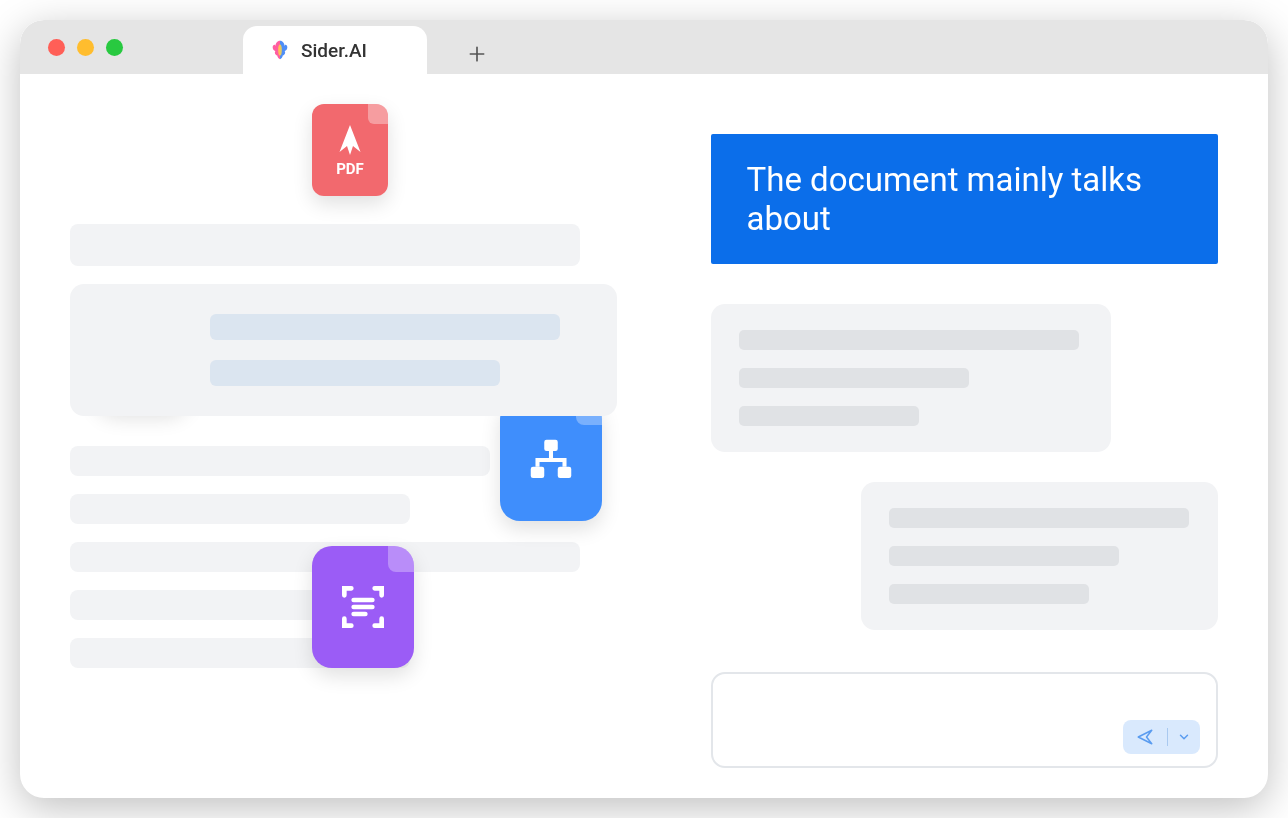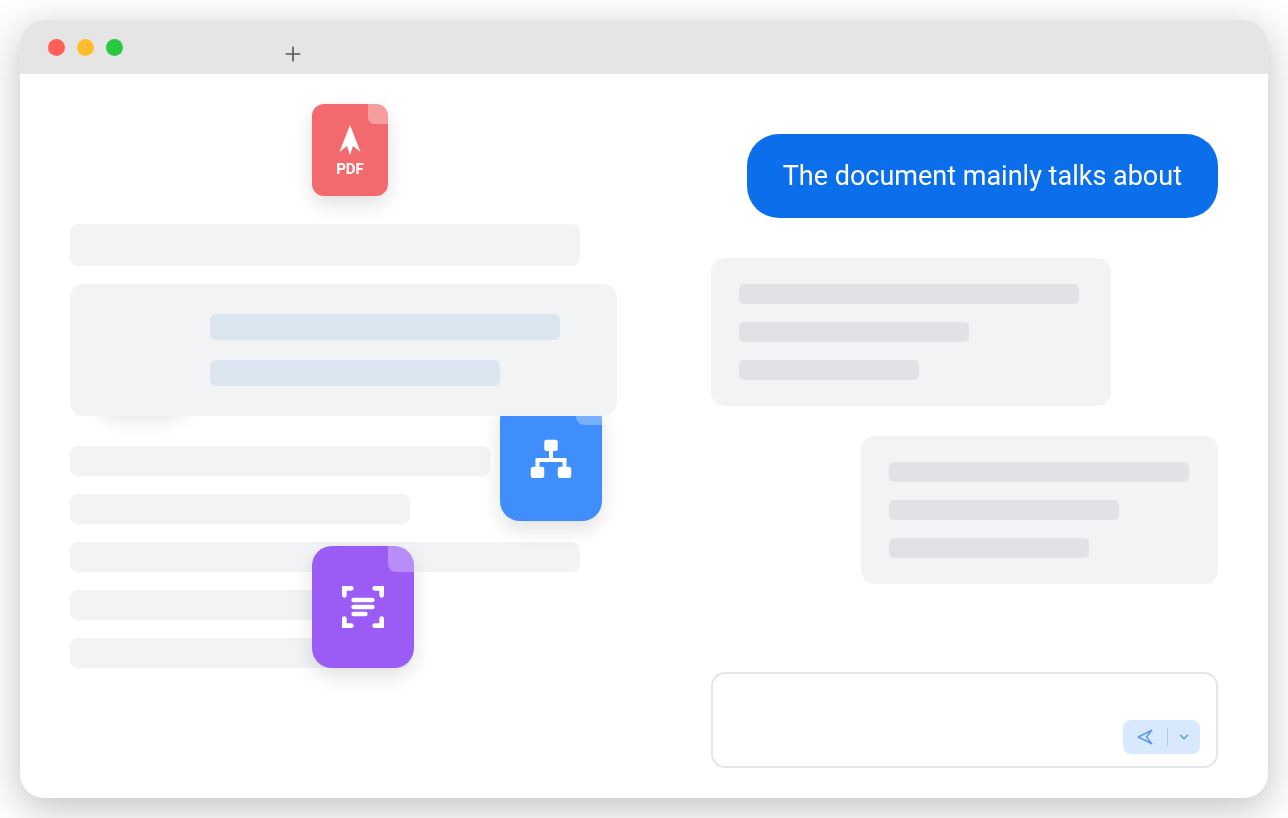--- a/index.html
+++ b/index.html
@@ -139,24 +139,24 @@
     }
     .card .skel-inner {
       background: #dbe5f0;
       border-radius: 6px;
       height: 26px;
       margin-bottom: 20px;
     }
     .user-bubble {
       background: #0b6eea;
       color: #fff;
-      font-size: 27px;
+      font-size: 33px;
       font-weight: 400;
       padding: 26px 36px;
-      border-radius: 32px;
+      border-radius: 2px;
       margin-left: auto;
       margin-bottom: 40px;
       max-width: 100%;
     }
     .reply-card {
       background: #f2f3f5;
       border-radius: 14px;
       padding: 26px 28px;
       margin-bottom: 30px;
     }
@@ -211,20 +211,28 @@
 <body>
 
 <div class="browser-window">
   <div class="titlebar">
     <div class="traffic-lights">
       <div class="light red"></div>
       <div class="light yellow"></div>
       <div class="light green"></div>
     </div>
     <div class="tab-strip">
+      <div class="tab">
+        <svg class="tab-logo" viewBox="0 0 24 24">
+          <path d="M12 2 C9 2 7 5 7 8 C7 5 4 6 4 9 C4 12 6 13 7 13 C6 14 6 17 9 18 C9 20 11 22 12 22 Z" fill="#ff5ea0"></path>
+          <path d="M12 2 C15 2 17 5 17 8 C17 5 20 6 20 9 C20 12 18 13 17 13 C18 14 18 17 15 18 C15 20 13 22 12 22 Z" fill="#4f8ef7"></path>
+          <ellipse cx="12" cy="12" rx="2" ry="6" fill="#ffd24a" opacity="0.85"></ellipse>
+        </svg>
+        <span>Sider.AI</span>
+      </div>
       <div class="newtab">
         <svg width="20" height="20" viewBox="0 0 24 24">
           <path d="M12 4v16M4 12h16" stroke="#555" stroke-width="2" stroke-linecap="round"></path>
         </svg>
       </div>
     </div>
   </div>
 
   <div class="content">
 

